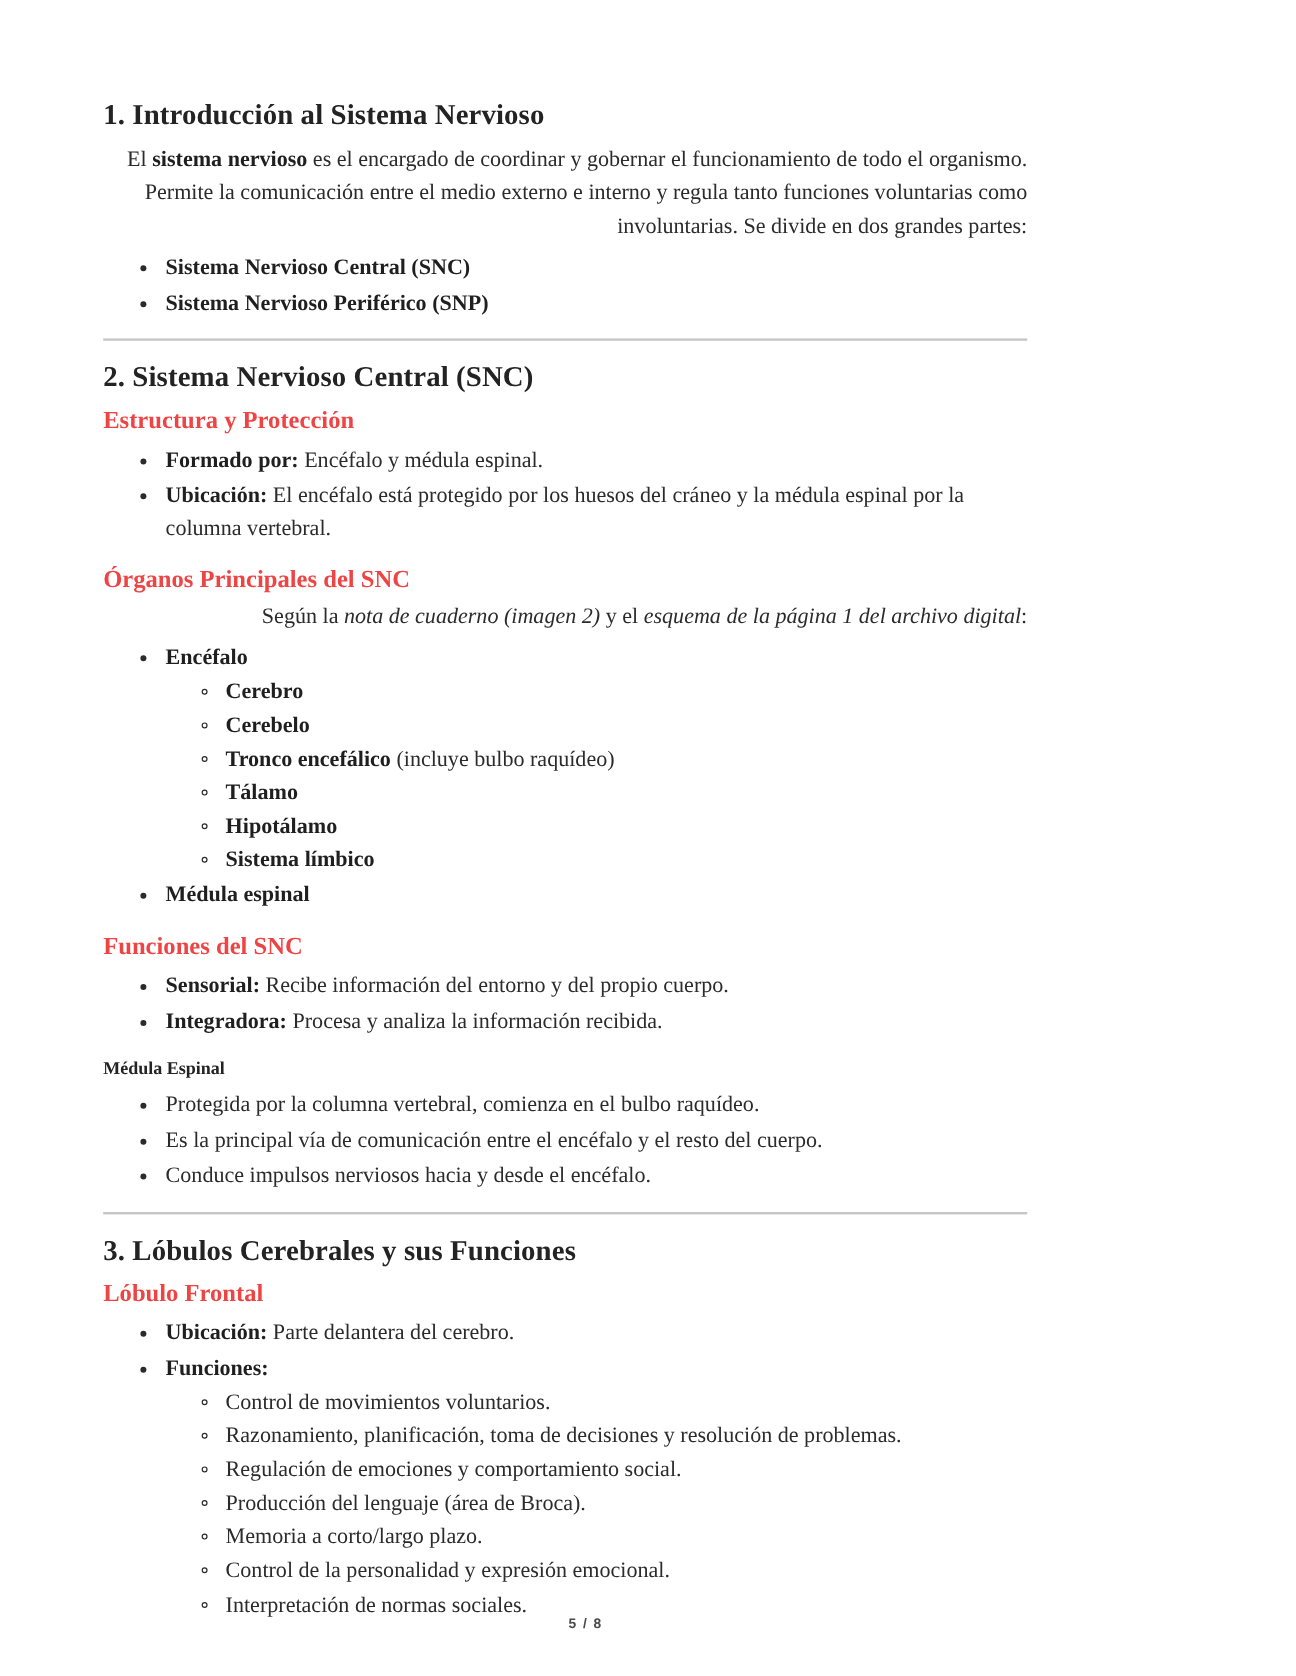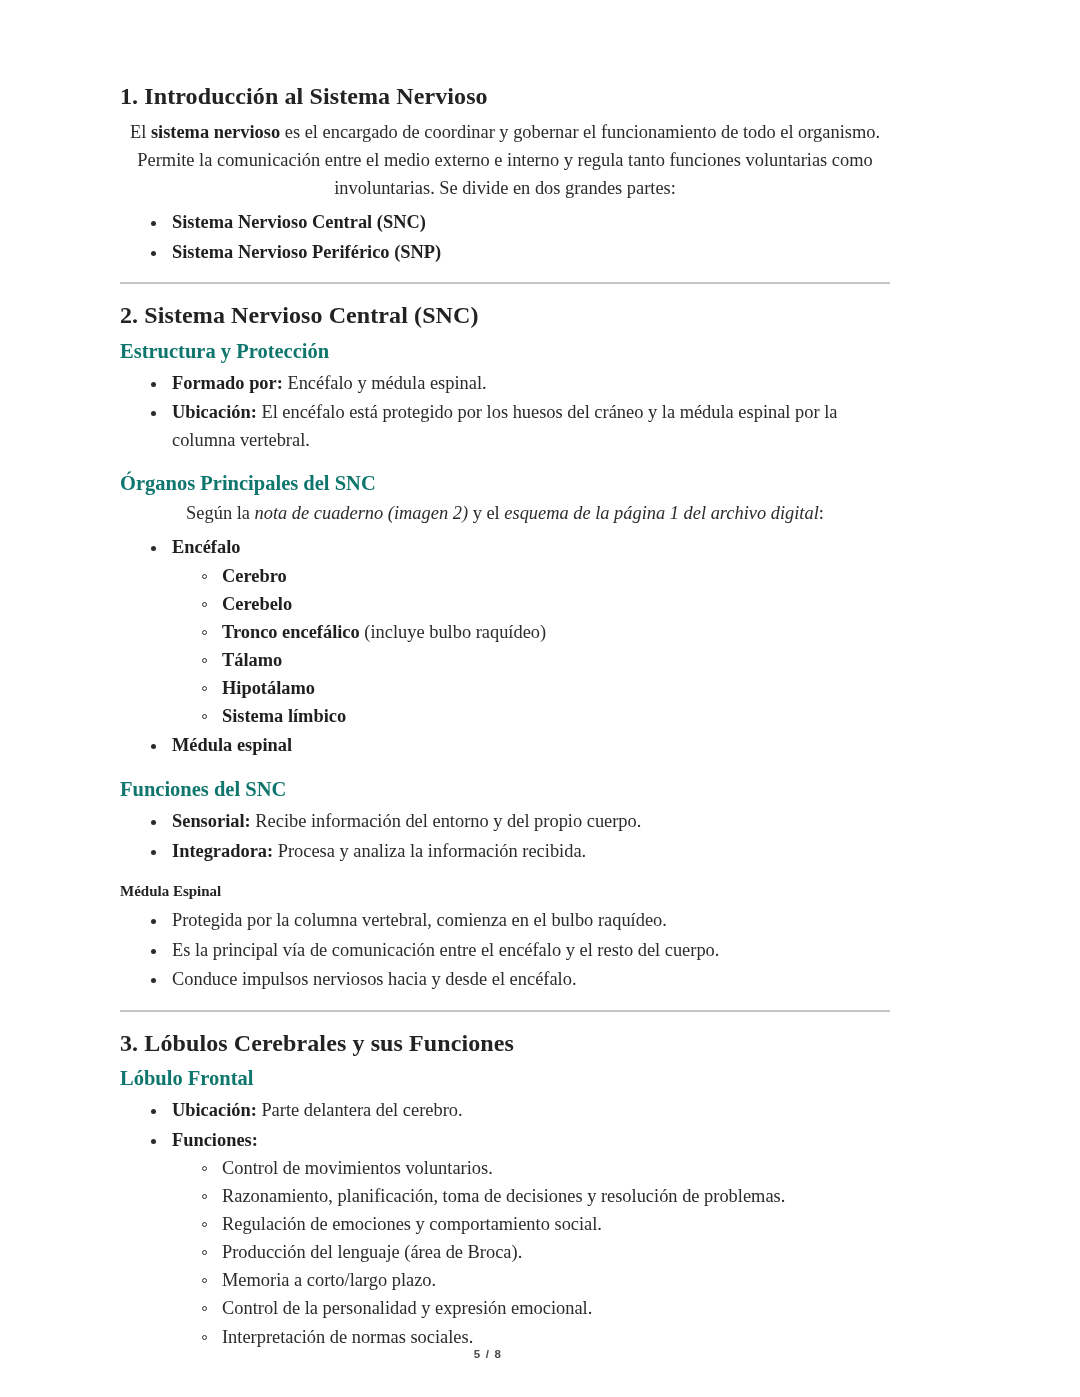--- a/index.html
+++ b/index.html
@@ -15,56 +15,56 @@
     font-family: "Liberation Serif", "DejaVu Serif", serif;
     color: #2b2b2b;
     -webkit-font-smoothing: antialiased;
   }
   .page {
     position: absolute;
     left: 0; top: 0;
     width: 1080px;
     height: 1397px;
     box-sizing: border-box;
-    padding: 82px 155px 0 120px;
+    padding: 82px 155px 0 86px;
   }
   .content {
     width: 770px;
   }
 
   
   h2.sec-title {
     font-size: 24px;
     line-height: 1.22;
     font-weight: bold;
     margin: 0 0 8px 0;
     letter-spacing: 0.1px;
     color: #232323;
   }
   h3.sub-title {
     font-size: 20.5px;
     line-height: 1.22;
     font-weight: bold;
     margin: 0 0 4px 0;
-    color: #0f766e;
+    color: #ef4444;
   }
   h4.minor-title {
     font-size: 15px;
     line-height: 1.25;
     font-weight: bold;
     margin: 0 0 3px 0;
     color: #232323;
   }
 
   
   p.para {
     font-size: 18.4px;
     line-height: 1.52;
     margin: 0 0 6px 0;
-    text-align: center;
+    text-align: right;
   }
   p.para.tight { margin-bottom: 2px; }
 
   b, strong { font-weight: bold; color: #1f1f1f; }
   i, em { font-style: italic; }
 
   
   ul.lvl1 {
     margin: 6px 0 8px 0;
     padding-left: 52px;

